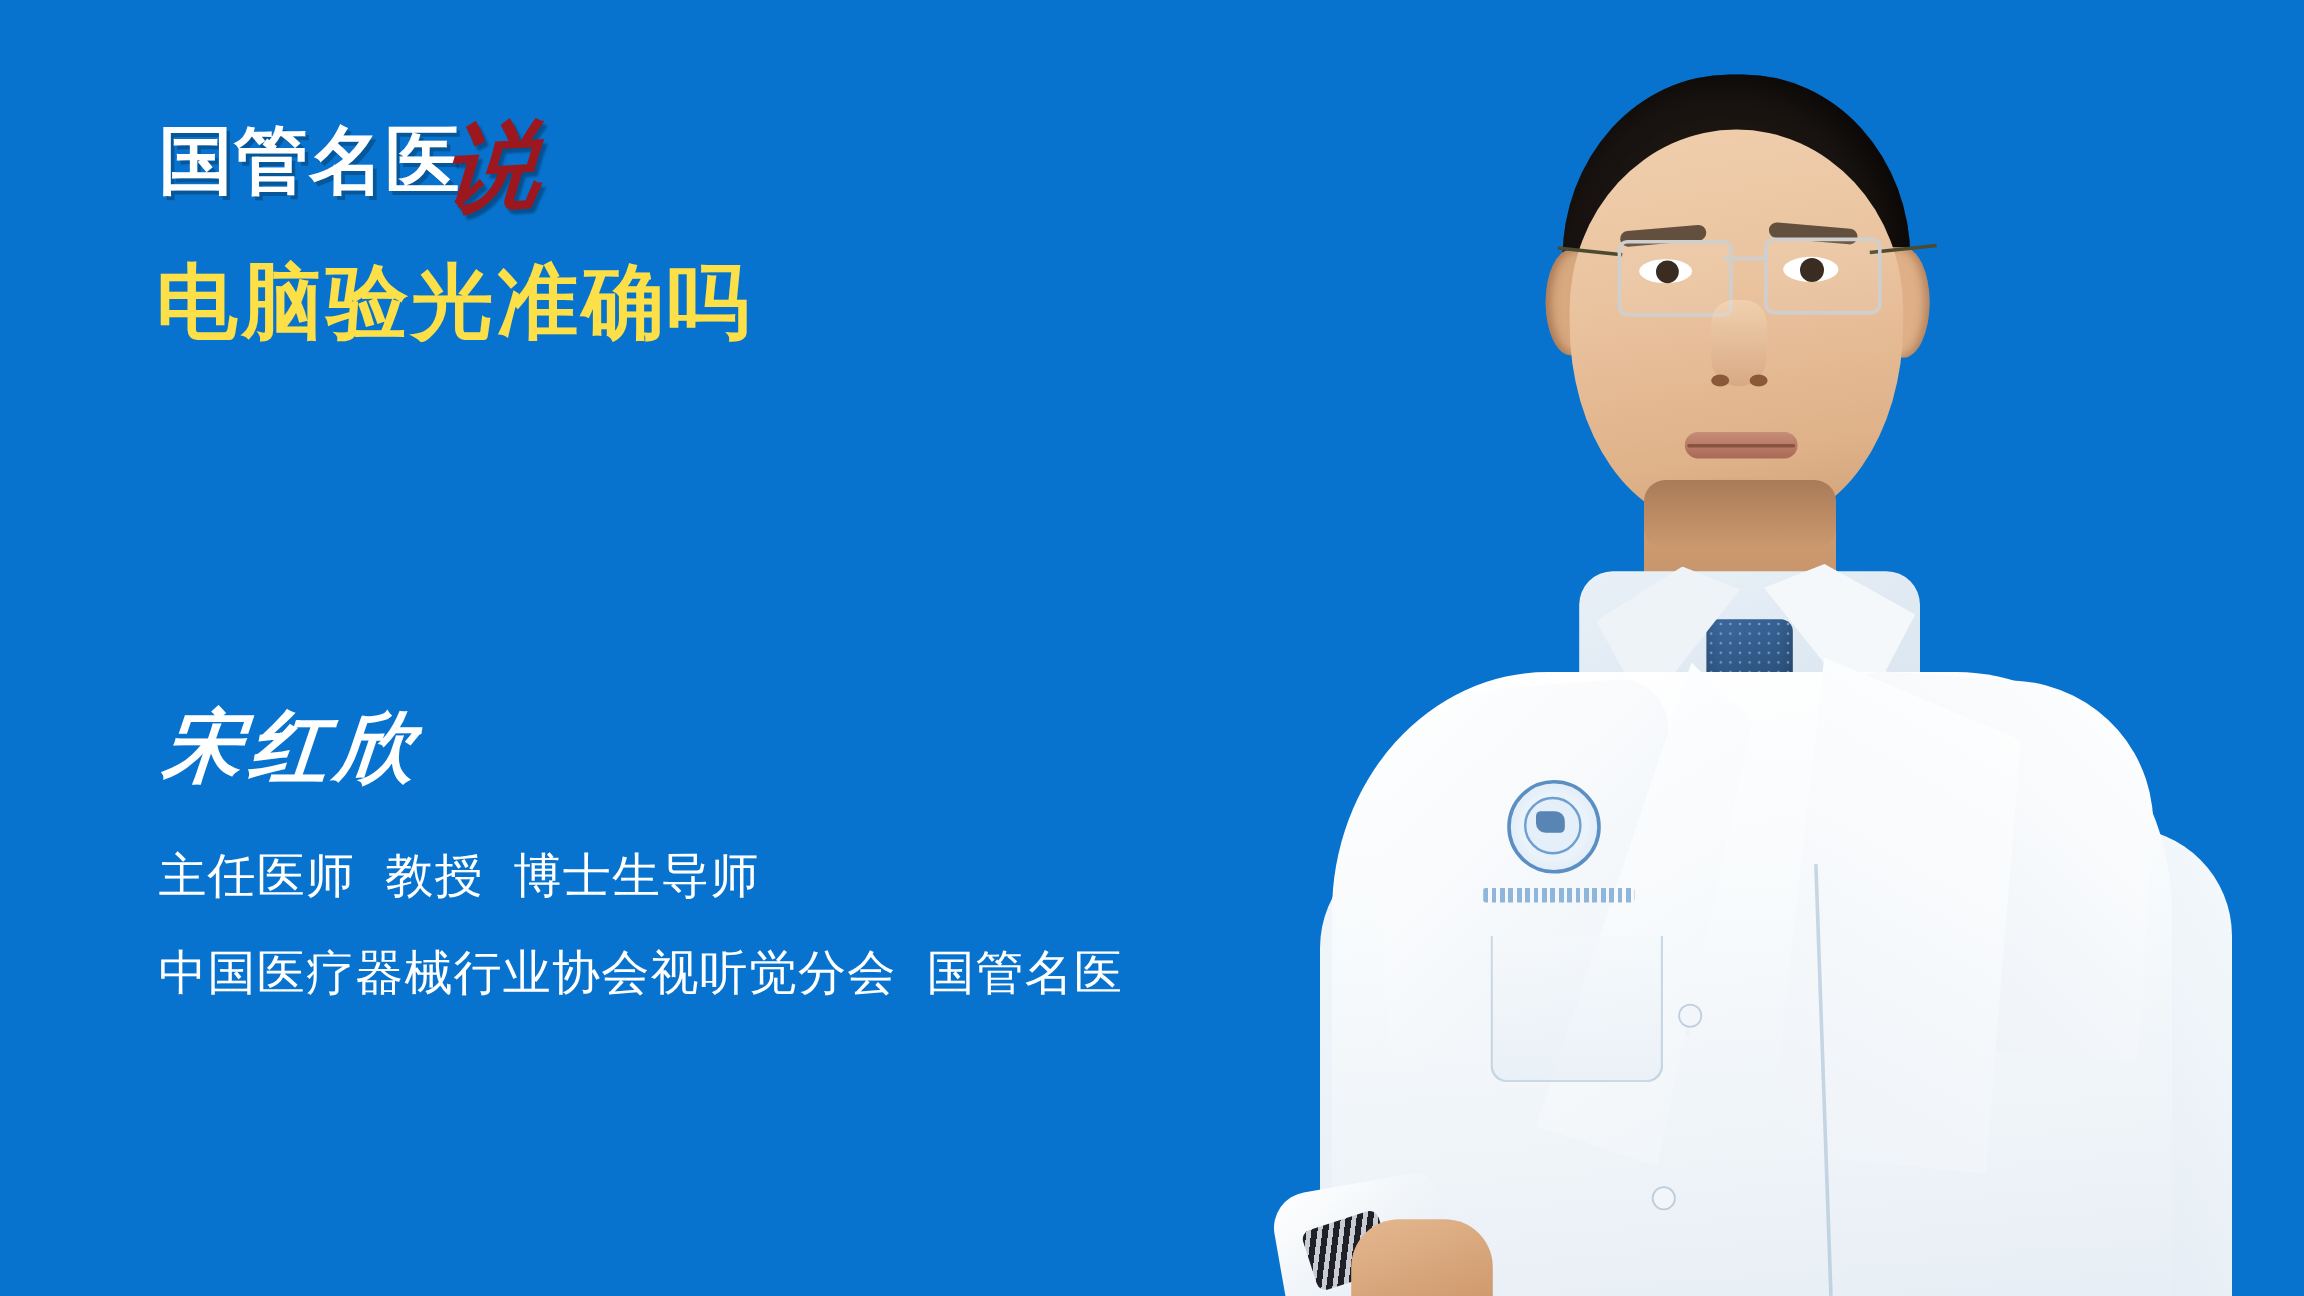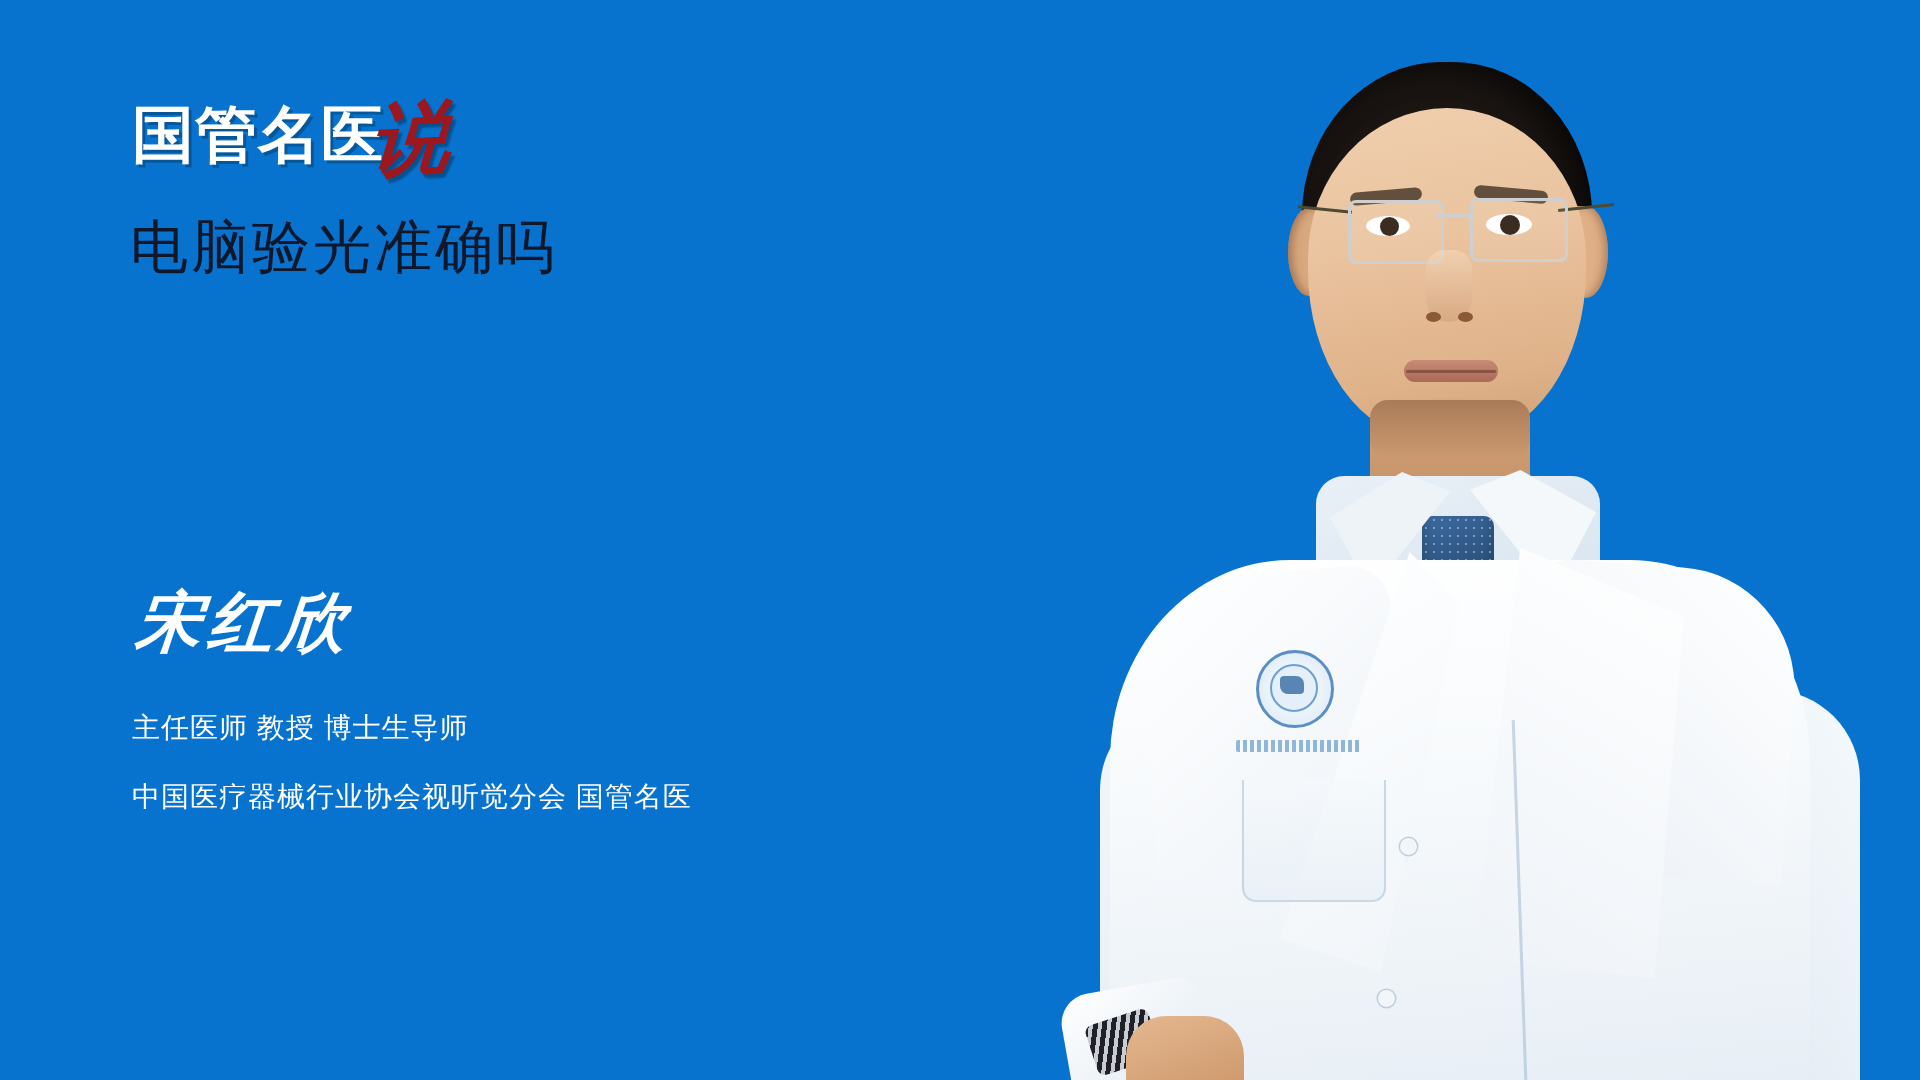--- a/index.html
+++ b/index.html
@@ -51,23 +51,23 @@
     transform: skewX(-6deg) rotate(-3deg);
     text-shadow: 3px 4px 2px rgba(0,0,0,0.3);
     font-family: "DejaVu Serif", "Liberation Serif", serif;
   }
 
   
   .headline {
     position: absolute;
     left: 130px;
     top: 216px;
-    font-size: 58px;
-    font-weight: 400;
-    color: #0f172a;
+    font-size: 68px;
+    font-weight: 700;
+    color: #fde047;
     letter-spacing: 3px;
     line-height: 1.1;
     white-space: nowrap;
     font-family: "DejaVu Sans", "Liberation Sans", sans-serif;
   }
 
   
   .doctor-name {
     position: absolute;
     left: 136px;
@@ -85,27 +85,27 @@
   
   .credentials {
     position: absolute;
     left: 132px;
     top: 714px;
     display: flex;
     flex-direction: column;
     gap: 41px;
   }
   .cred-line {
-    font-size: 28px;
+    font-size: 40px;
     font-weight: 400;
     color: #ffffff;
     letter-spacing: 1px;
     white-space: nowrap;
     line-height: 1;
-    font-family: Liberation Sans, sans-serif;
+    font-family: Liberation Mono, monospace;
   }
 
   
   .portrait {
     position: absolute;
     left: 1030px;
     top: 0;
     width: 890px;
     height: 1080px;
   }

